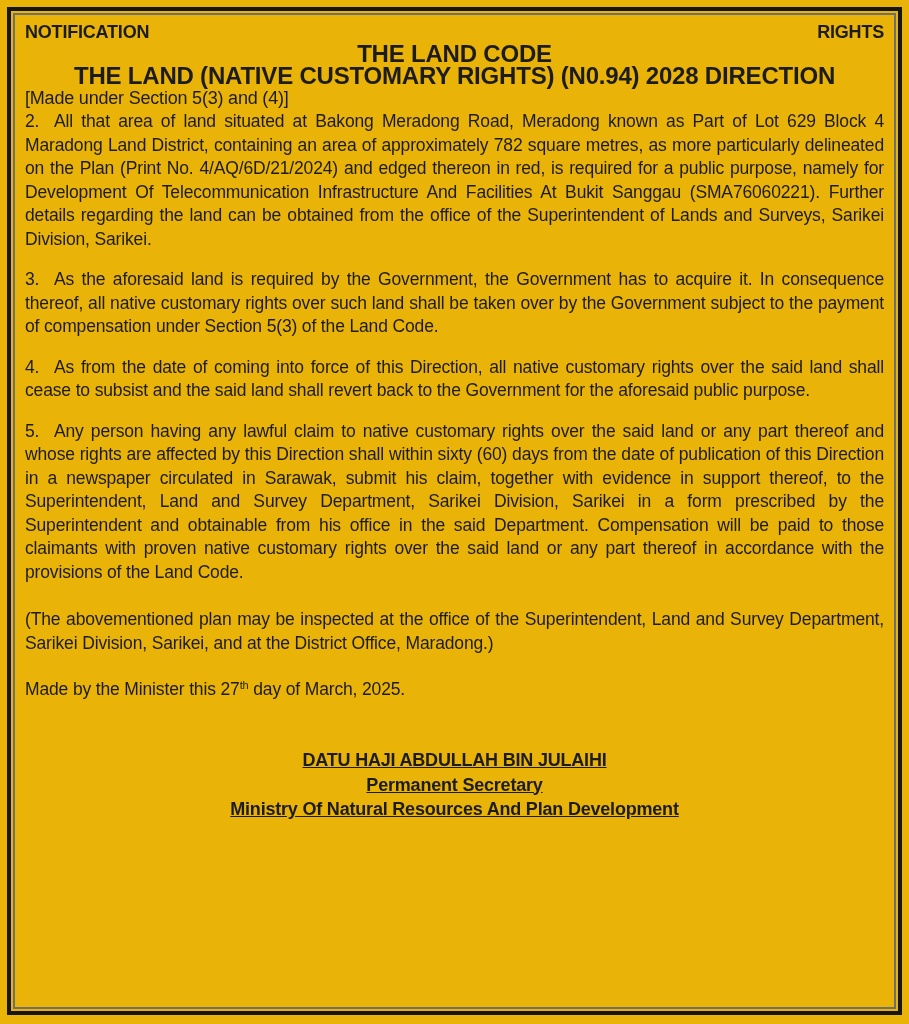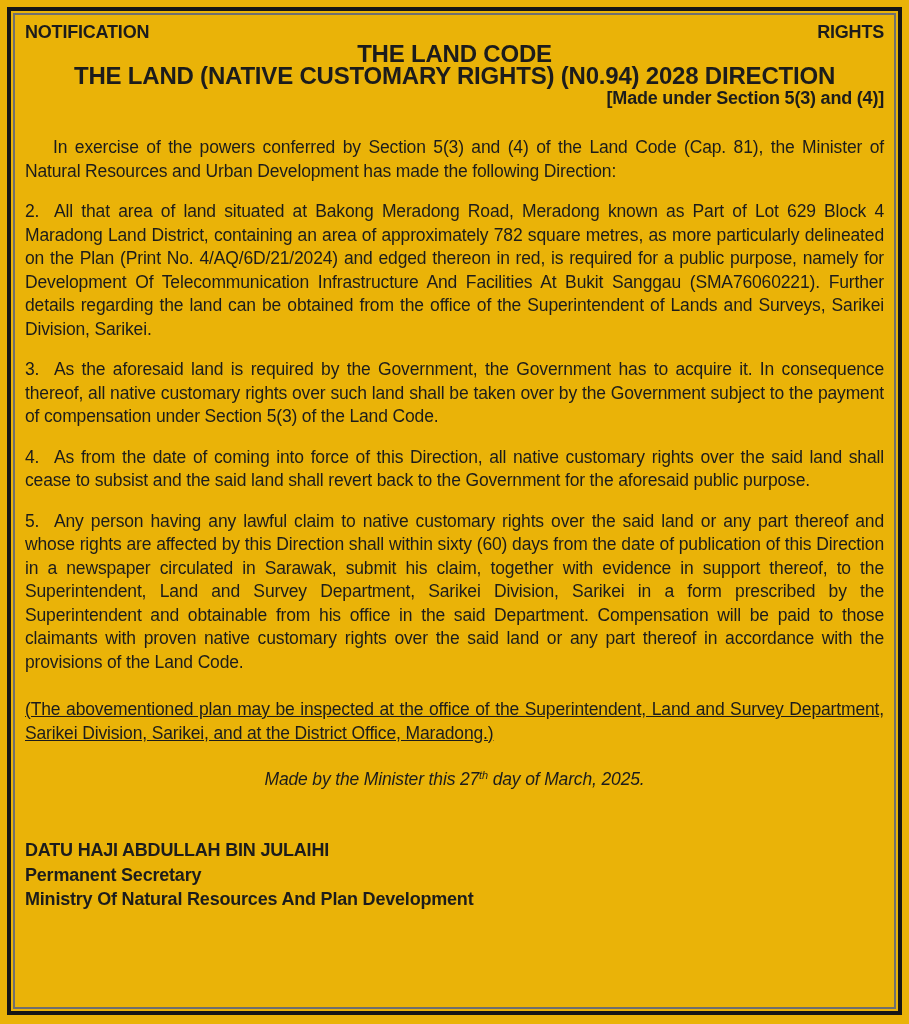--- a/index.html
+++ b/index.html
@@ -44,22 +44,22 @@
     letter-spacing: -0.2px;
   }
   .title-line {
     text-align: center;
     font-weight: bold;
     font-size: 24px;
     line-height: 22px;
     letter-spacing: -0.2px;
   }
   .subtitle-line {
-    text-align: right;
-    font-weight: bold;
+    text-align: left;
+    font-weight: normal;
     font-size: 18px;
     line-height: 23px;
     letter-spacing: -0.2px;
   }
   .body-text {
     font-size: 17.5px;
     line-height: 23.5px;
     text-align: justify;
     letter-spacing: -0.15px;
     margin: 0 0 17px 0;
@@ -72,56 +72,53 @@
     display: inline-block;
     width: 29px;
   }
   sup.ord {
     font-size: 11px;
     line-height: 0;
     vertical-align: 6px;
   }
   .closing {
     margin-top: 24px;
-    text-decoration: underline;
   }
   .made-by {
-    text-align: center;
     font-size: 17.5px;
     letter-spacing: -0.15px;
     margin: 24px 0 0 0;
-    font-style: italic;
   }
   .signature {
-    text-align: left;
+    text-align: center;
     font-weight: bold;
     font-size: 18px;
     line-height: 24.5px;
     letter-spacing: -0.2px;
     margin-top: 48px;
+    text-decoration: underline;
   }
 </style>
 </head>
 <body>
 
 <div class="sheet">
   <div class="outer-frame">
     <div class="inner-frame">
       <div class="content">
 
         <div class="doc-header">
           <span>NOTIFICATION</span>
           <span>RIGHTS</span>
         </div>
 
         <div class="title-line">THE LAND CODE</div>
         <div class="title-line">THE LAND (NATIVE CUSTOMARY RIGHTS) (N0.94) 2028 DIRECTION</div>
         <div class="subtitle-line">[Made under Section 5(3) and (4)]</div>
 
-        <p class="body-text intro">In exercise of the powers conferred by Section 5(3) and (4) of the Land Code (Cap. 81), the Minister of Natural Resources and Urban Development has made the following Direction:</p>
 
 
         <p class="body-text"><span class="pnum">2.</span><span>All that area of land situated at Bakong Meradong Road, Meradong known as Part of Lot 629 Block 4 Maradong Land District, containing an area of approximately 782 square metres, as more particularly delineated on the Plan (Print No. 4/AQ/6D/21/2024) and edged thereon in red, is required for a public purpose, namely for Development Of Telecommunication Infrastructure And Facilities At Bukit Sanggau (SMA76060221). Further details regarding the land can be obtained from the office of the Superintendent of Lands and Surveys, Sarikei Division, Sarikei.</span></p>
 
         <p class="body-text"><span class="pnum">3.</span><span>As the aforesaid land is required by the Government, the Government has to acquire it. In consequence thereof, all native customary rights over such land shall be taken over by the Government subject to the payment of compensation under Section 5(3) of the Land Code.</span></p>
 
         <p class="body-text"><span class="pnum">4.</span><span>As from the date of coming into force of this Direction, all native customary rights over the said land shall cease to subsist and the said land shall revert back to the Government for the aforesaid public purpose.</span></p>
 
         <p class="body-text"><span class="pnum">5.</span><span>Any person having any lawful claim to native customary rights over the said land or any part thereof and whose rights are affected by this Direction shall within sixty (60) days from the date of publication of this Direction in a newspaper circulated in Sarawak, submit his claim, together with evidence in support thereof, to the Superintendent, Land and Survey Department, Sarikei Division, Sarikei in a form prescribed by the Superintendent and obtainable from his office in the said Department. Compensation will be paid to those claimants with proven native customary rights over the said land or any part thereof in accordance with the provisions of the Land Code.</span></p>
 

